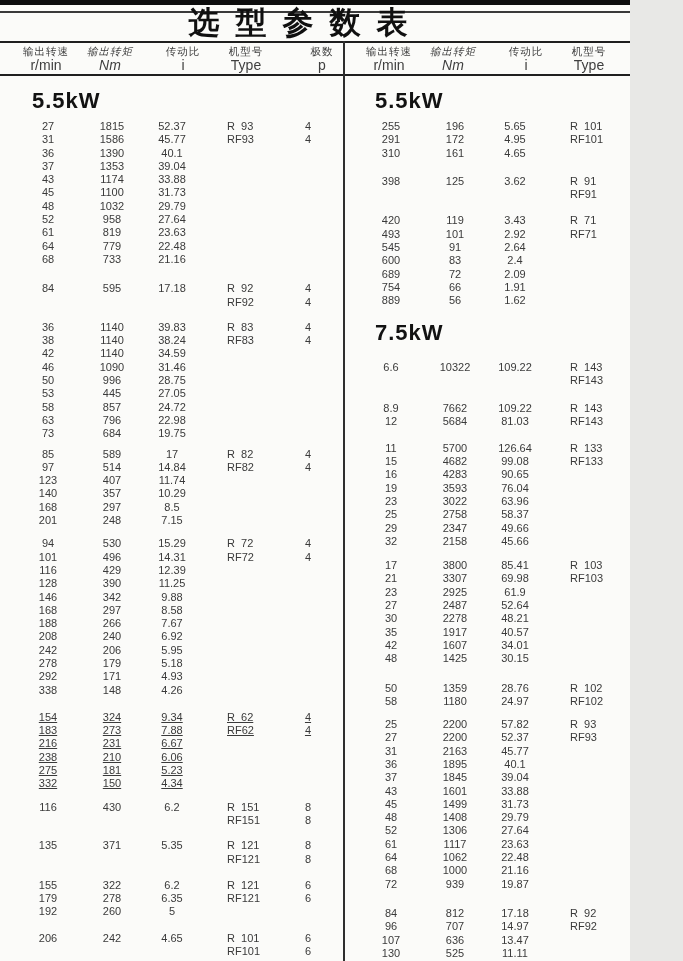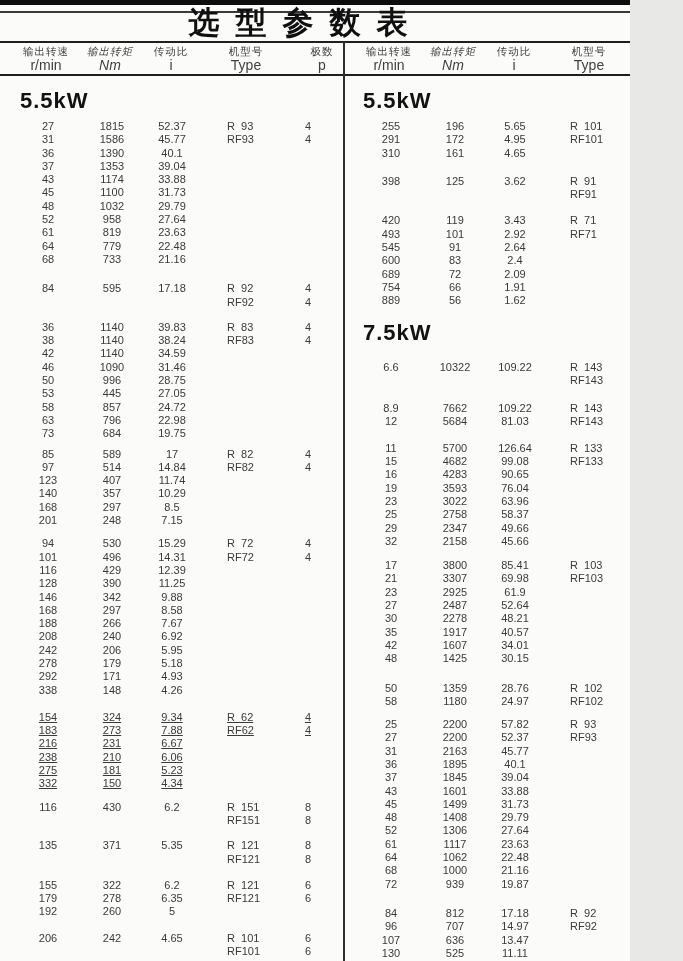--- a/index.html
+++ b/index.html
@@ -30,32 +30,32 @@
     letter-spacing:16px;transform:translateX(-9px);
     white-space:nowrap;
   }
   
   .hdr{position:absolute;top:44px;height:30px;}
   #hdr-0{left:0;width:341px;}
   #hdr-1{left:343px;width:340px;}
   .hcol{position:absolute;width:80px;text-align:center;top:0;}
   .hcol:nth-child(1){left:6px;text-align:center;}
   .hcol:nth-child(2){left:70px;font-style:italic;}
-  .hcol:nth-child(3){left:131px;}
+  .hcol:nth-child(3){left:143px;}
   .hcol:nth-child(4){left:206px;}
   .hcol:nth-child(5){left:282px;}
   .h-cn{display:block;font-size:10.5px;line-height:14px;color:#3f3f3f;letter-spacing:1px;}
   .h-unit{display:block;font-size:14px;line-height:14px;color:#3f3f3f;}
   
   .col{position:absolute;top:77px;}
   #col-0{left:0;width:341px;}
   #col-1{left:343px;width:340px;}
   .kw-heading{
     font-size:22px;line-height:22px;font-weight:bold;
-    color:#121212;padding-left:20px;letter-spacing:1px;
+    color:#121212;padding-left:32px;letter-spacing:1px;
     font-stretch:condensed;
   }
   .row{
     display:grid;
     grid-template-columns:96px 32px 88px 70px 44px;
     height:13.3px;line-height:13.4px;
     font-size:11px;color:#3a3a3a;
   }
   .cell{white-space:pre;}
   .c-speed{text-align:center;}

